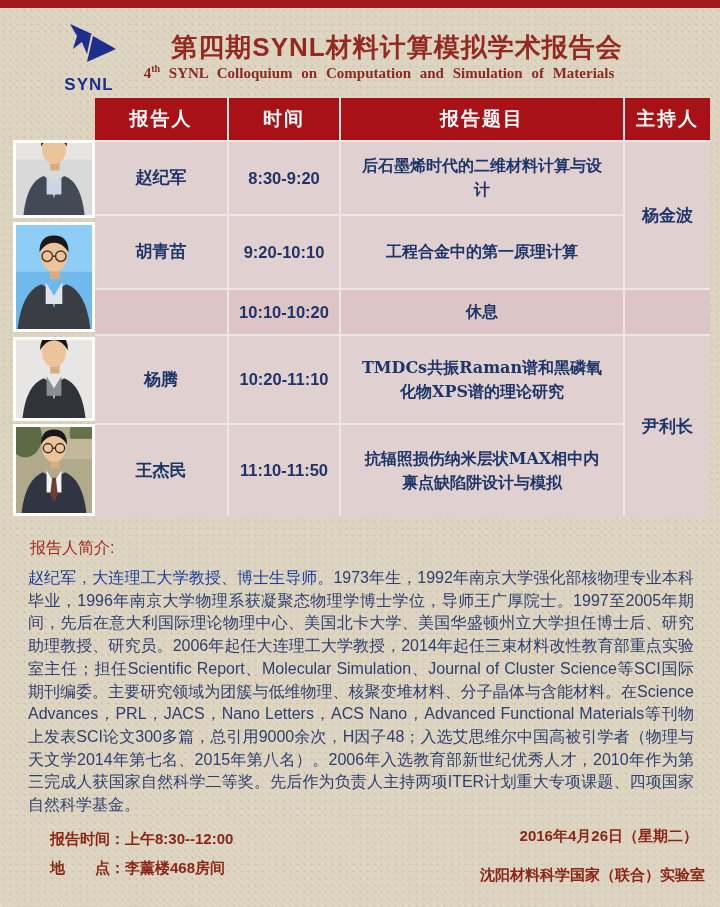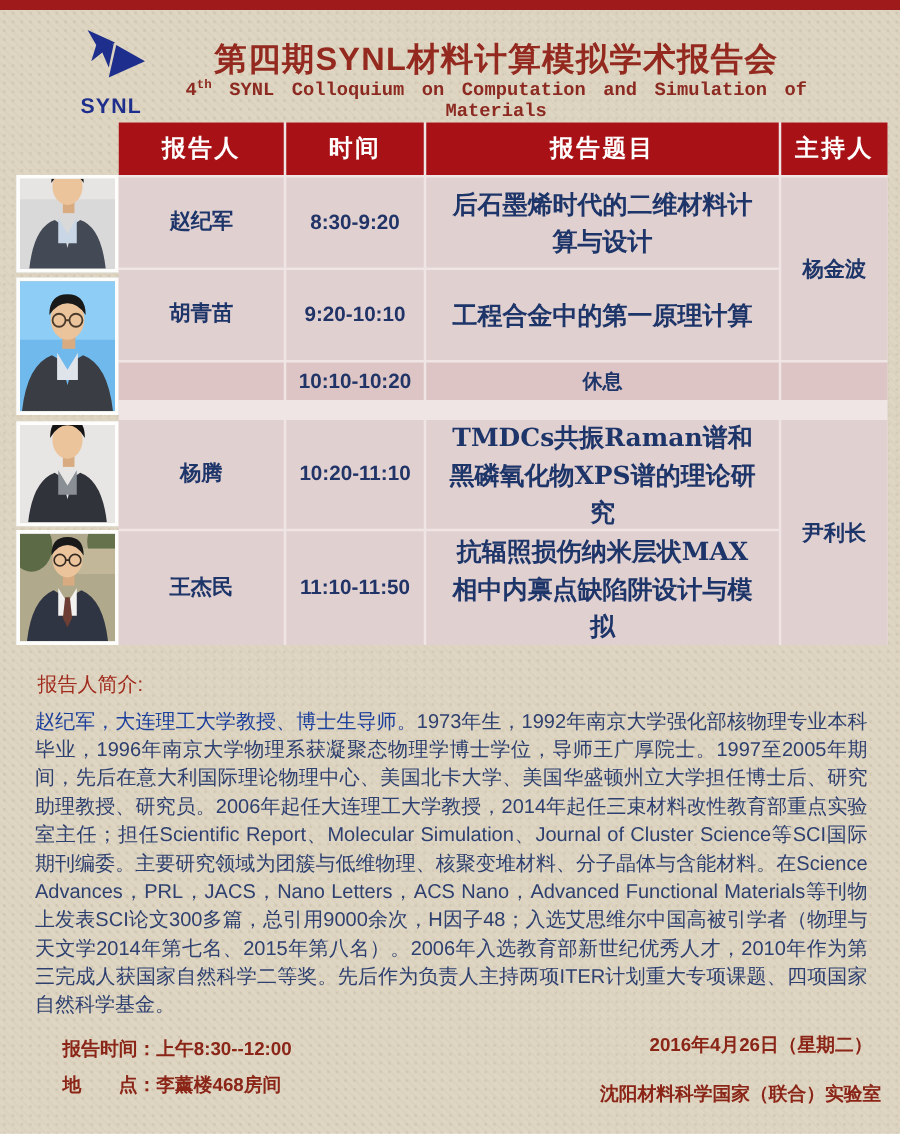--- a/index.html
+++ b/index.html
@@ -13,23 +13,23 @@
     background-size:7px 7px, auto;
   }
   .topbar { position:absolute; left:0; top:0; width:720px; height:8px; background:#9e1a1b; }
 
   
   .logo-box { position:absolute; left:58px; top:22px; width:62px; height:70px; }
   .logo-box svg { display:block; margin:0 auto; }
   .logo-text { text-align:center; color:#1d2e8c; font-weight:bold; font-size:17px; letter-spacing:1px; margin-top:1px; }
   .title { position:absolute; left:130px; top:30px; width:534px; text-align:center;
            color:#94291f; font-weight:bold; font-size:26px; letter-spacing:1px; }
-  .subtitle { position:absolute; left:110px; top:63px; width:574px; text-align:center;
+  .subtitle { position:absolute; left:92px; top:63px; width:574px; text-align:center;
            color:#8c2a21; font-weight:bold; font-size:15px; word-spacing:5px;
-           font-family:Liberation Mono, monospace; }
+           font-family:Liberation Serif, serif; }
   .subtitle sup { font-size:10px; }
 
   
   .photo { position:absolute; left:13px; width:82px; border:3px solid #fdfdfb; overflow:hidden; background:#ccc; }
   .photo svg { display:block; width:100%; height:100%; }
   .ph1 { top:140px; height:78px; }
   .ph2 { top:222px; height:110px; }
   .ph3 { top:337px; height:84px; }
   .ph4 { top:424px; height:92px; }
 
@@ -38,30 +38,30 @@
   .cell { position:absolute; display:flex; align-items:center; justify-content:center;
           text-align:center; overflow:hidden; }
   .hdr { background:#a81217; color:#ffffff; font-weight:bold; font-size:19px; letter-spacing:2px; }
   .rcell { background:#e1d0d0; }
   .bcell { background:#dcc5c4; }
   .c1 { left:0; width:132px; }  .c2 { left:134px; width:110px; }
   .c3 { left:246px; width:282px; } .c4 { left:530px; width:85px; }
   .rH { top:0; height:42px; }
   .r1 { top:44px; height:72px; }
   .r2 { top:118px; height:72px; }
-  .rB { top:192px; height:30px; }
+  .rB { top:192px; height:44px; }
   .r4 { top:238px; height:87px; }
   .r5 { top:327px; height:91px; }
   .hostA { top:44px; height:146px; }
   .hostB { top:238px; height:180px; }
   .speaker, .topic, .hostname, .breaktxt {
     font-family:"DejaVu Serif", serif; font-weight:bold; color:#1d3569; }
   .speaker { font-size:17px; line-height:1.5; }
   .speaker .aff { display:block; font-size:16px; }
-  .topic { font-size:20px; line-height:1.5; padding:4px 16px; }
+  .topic { font-size:16px; line-height:1.5; padding:4px 16px; }
   .time { font-weight:bold; font-size:16.5px; color:#203467; }
   .hostname { font-size:17px; }
   .breaktxt { font-size:16px; }
 
   
   .bio-heading { position:absolute; left:30px; top:538px; color:#a02a1c; font-weight:normal; font-size:16px; }
   .bio-text { position:absolute; left:28px; top:567px; width:666px; text-align:justify;
               font-size:16px; line-height:22.7px; color:#2e4070; }
   .bio-text .lead { color:#1c3f9c; font-weight:normal; }
 

